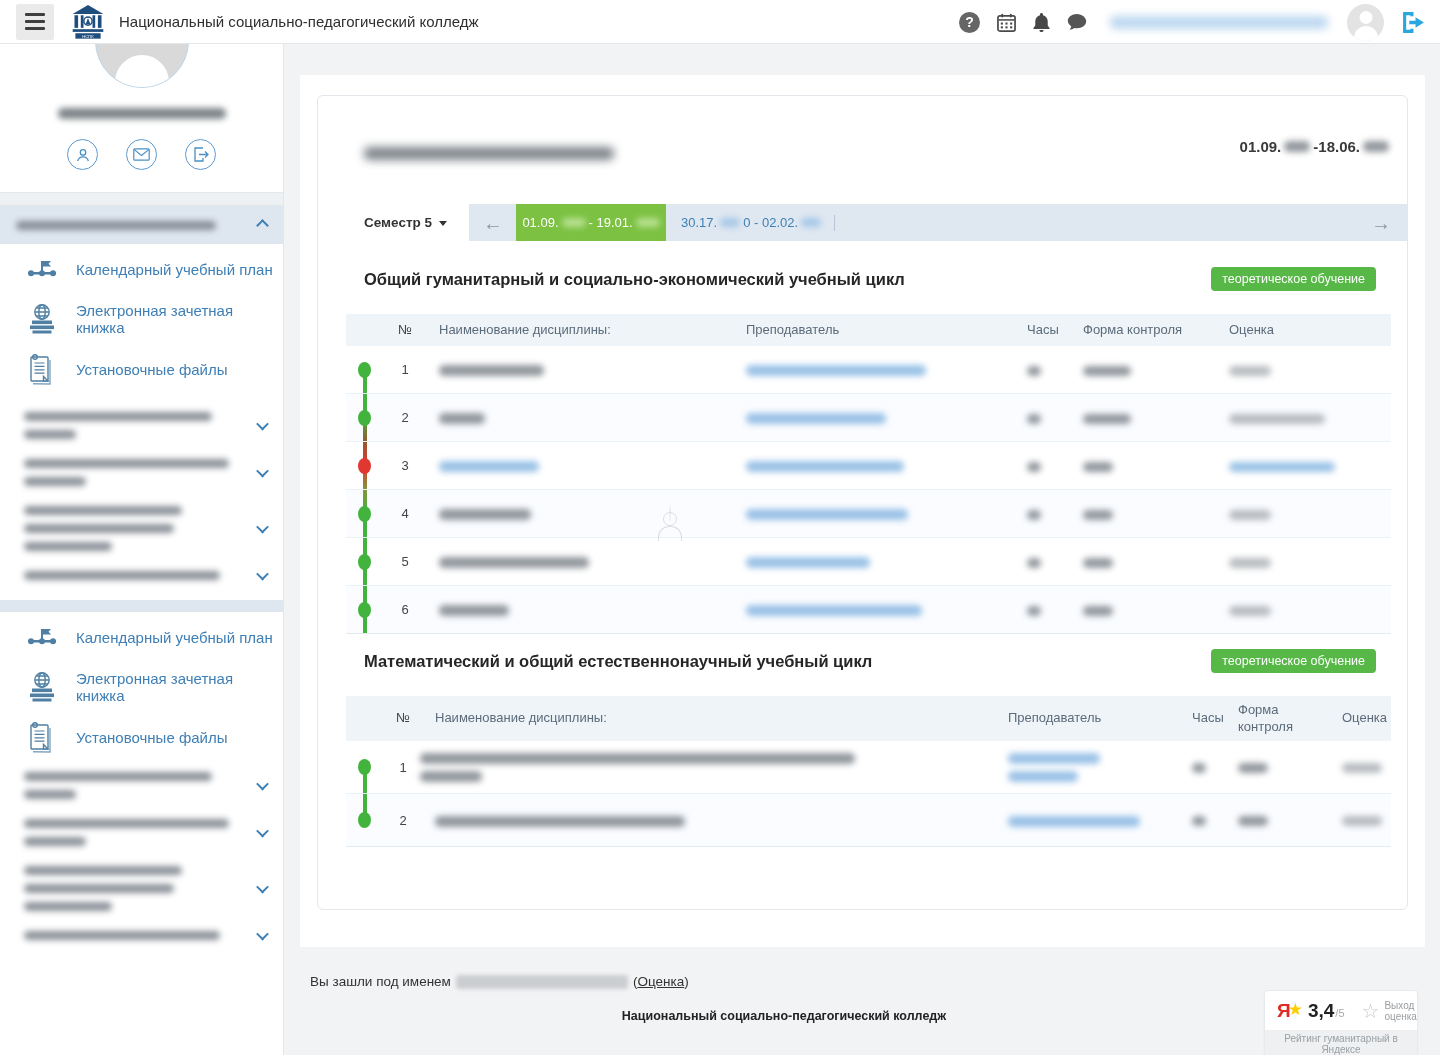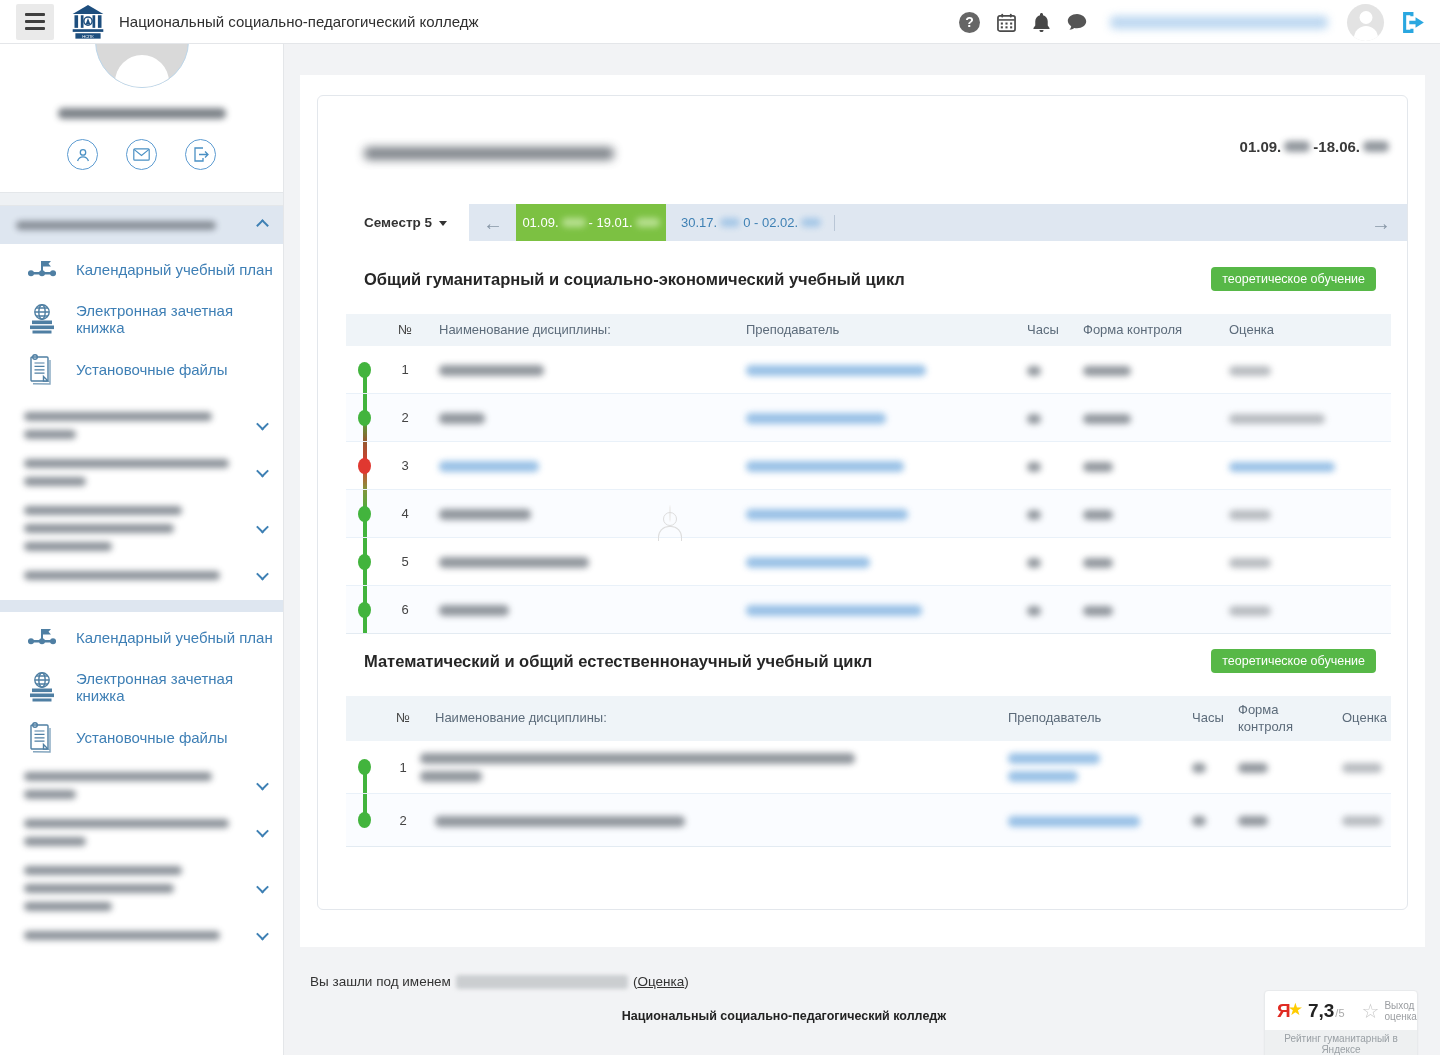--- a/index.html
+++ b/index.html
@@ -609,21 +609,21 @@
       <i class="bl bl-n" style="width:172px"></i>
       <span><span>(</span><a href="#" style="text-decoration:underline">Оценка</a><span>)</span></span>
     </div>
 
     <div class="college">Национальный социально-педагогический колледж</div>
 
     <div class="ywidget">
       <div class="yrow">
         <span class="y-letter">Я</span>
         <span class="y-star">★</span>
-        <span class="y-val">7,3</span>
+        <span class="y-val">3,4</span>
         <span class="y-max">/5</span>
         <span class="y-div"></span>
         <span class="y-ostar">☆</span>
         <span class="y-your">Выход оценка</span>
       </div>
       <div class="ycaption">Рейтинг гуманитарный в Яндексе</div>
     </div>
   </div>
 
 </div>

